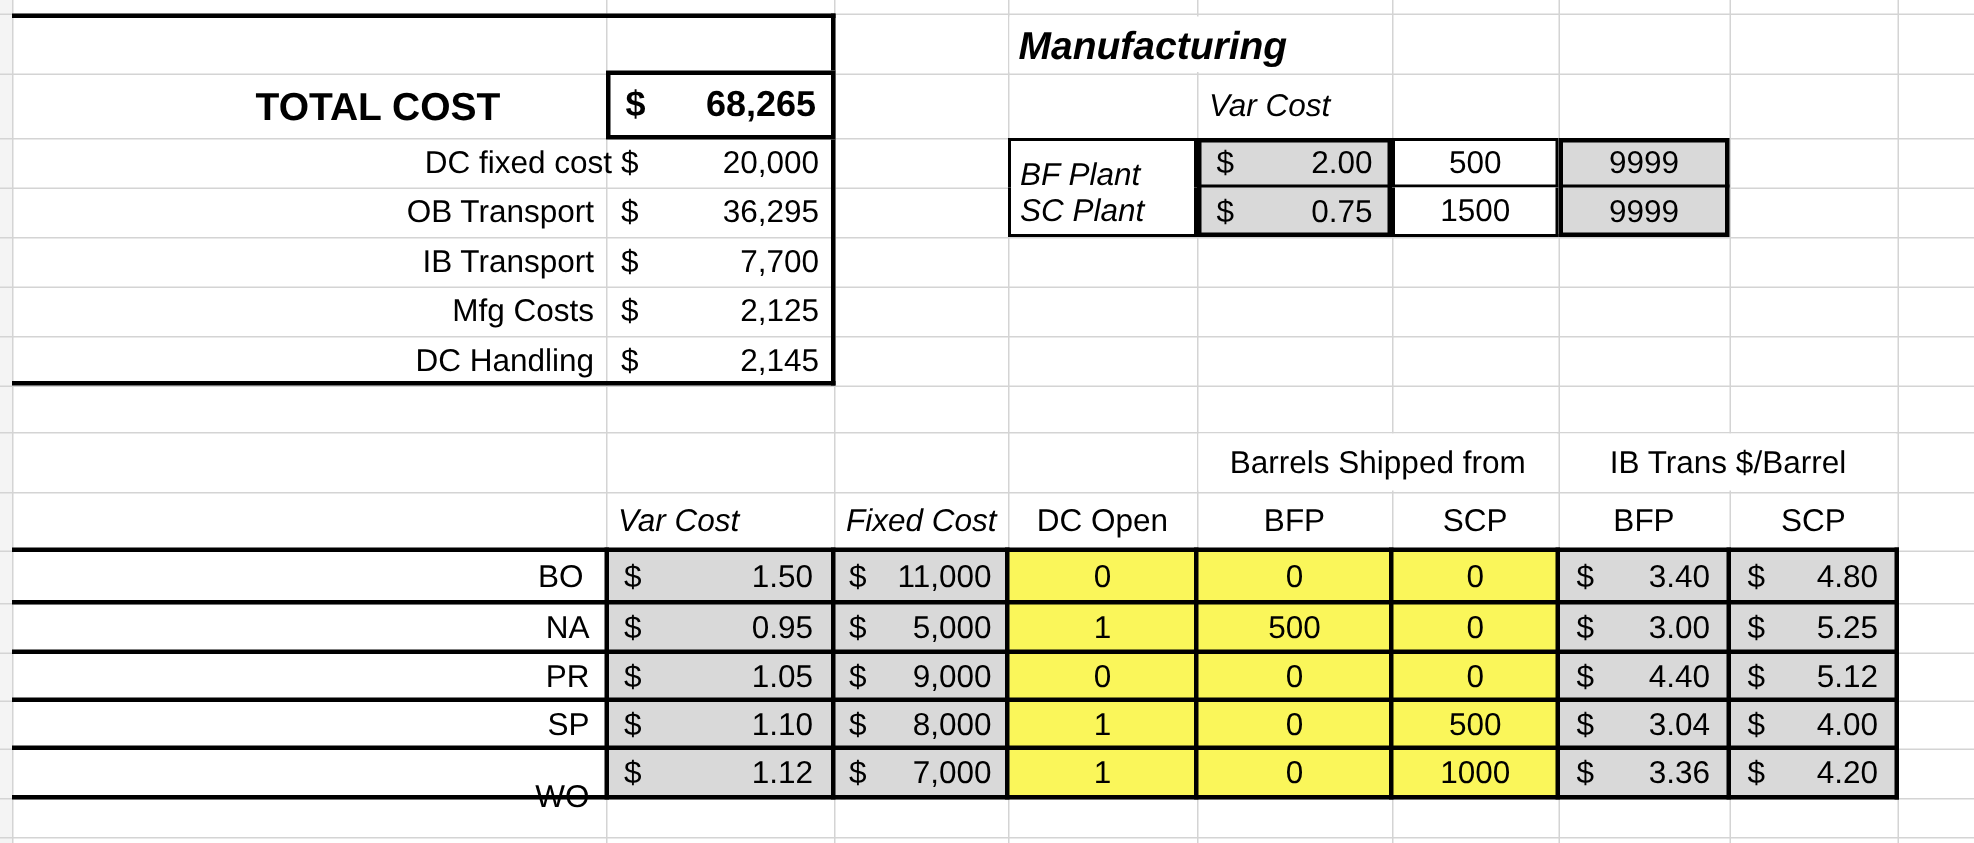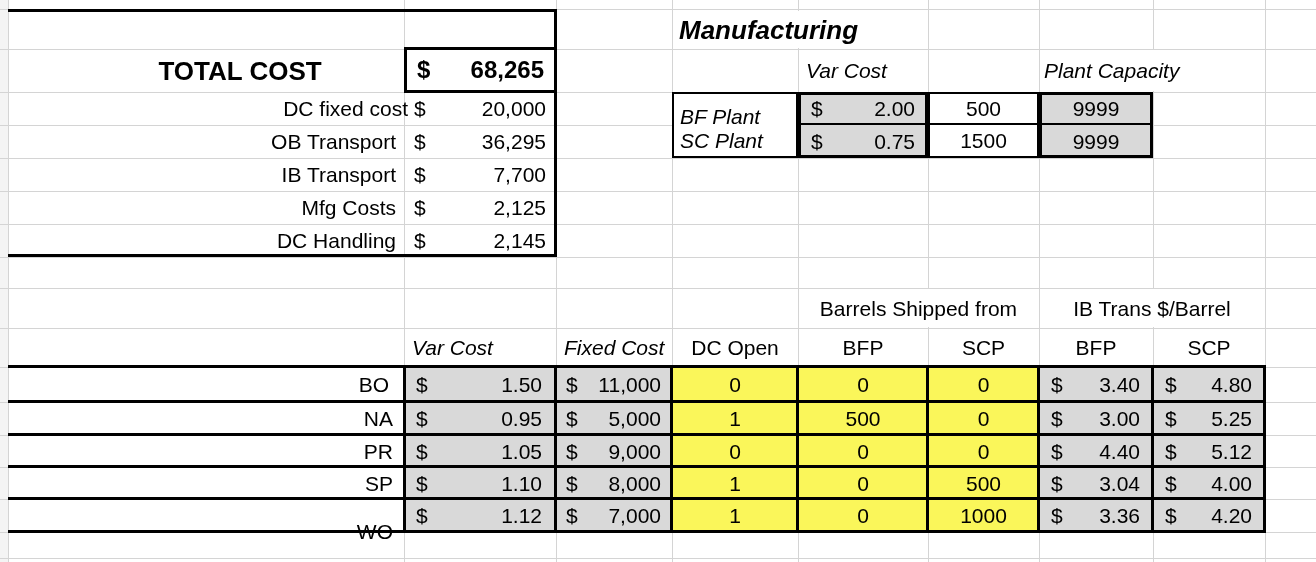--- a/index.html
+++ b/index.html
@@ -54,32 +54,31 @@
       <div class="gl" style="left: 0px; top: 402px; width: 1316px; height: 1px;"></div>
       <div class="gl" style="left: 0px; top: 435px; width: 1316px; height: 1px;"></div>
       <div class="gl" style="left: 0px; top: 467px; width: 1316px; height: 1px;"></div>
       <div class="gl" style="left: 0px; top: 499px; width: 1316px; height: 1px;"></div>
       <div class="gl" style="left: 0px; top: 532px; width: 1316px; height: 1px;"></div>
       <div class="gl" style="left: 0px; top: 558px; width: 1316px; height: 1px;"></div>
     </div>
 
   <div class="outline-box" style="left:8px;top:9px;width:549px;height:248px;"></div>
 
-  <div class="cell center title" style="left:4px;top:49px;width:472px;height:43px;background:transparent;">TOTAL COST</div>
+  <div class="cell center title" style="left:16px;top:49px;width:472px;height:43px;background:transparent;">TOTAL COST</div>
 
   <div class="valuebox" style="left:404px;top:47px;width:153px;height:46px;"></div>
   <div class="cell money bold" style="left:407px;top:50px;width:147px;height:40px;font-size:24px;">
     <span>$</span>
     <span>68,265</span>
   </div>
 
   <div class="cell left title" style="left:673px;top:11px;width:215px;height:37px;">Manufacturing</div>
 
   <div class="cell left" style="left:798px;top:49px;width:129px;height:43px;padding-left:8px;">Var Cost</div>
-  <div class="cell left" style="left:1040px;top:50px;width:224px;height:41px;background:#fff;padding-left:4px;">Plant Capacity</div>
 
   <div class="grayblock" style="left:798px;top:92px;width:130px;height:66px;"></div>
   <div class="bline" style="left:798px;top:123px;width:130px;height:2px;"></div>
 
   <div class="grayblock" style="left:1039px;top:92px;width:114px;height:66px;"></div>
   <div class="bline" style="left:1039px;top:123px;width:114px;height:2px;"></div>
 
 
   <div class="cell center" style="left:1040px;top:289px;width:224px;height:38px;background:#fff;">IB Trans $/Barrel</div>
   <div class="cell center" style="left:799px;top:289px;width:239px;height:38px;background:#fff;">Barrels Shipped from</div>

